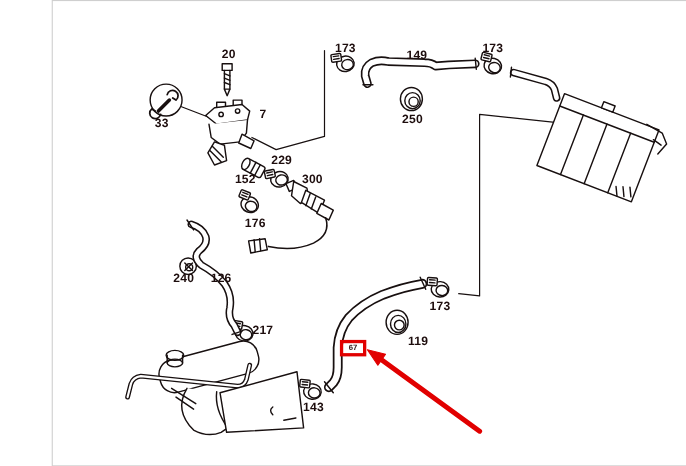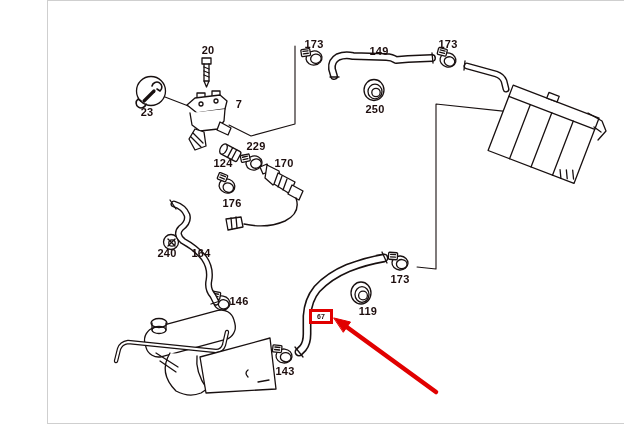--- a/index.html
+++ b/index.html
@@ -200,34 +200,34 @@
       <circle cx="315" cy="294.5" r="4.4" fill="#fff"></circle>
     </g>
 
     <g stroke="#e10000" fill="#e10000">
       <line x1="388" y1="391" x2="296" y2="324" stroke-width="4.6"></line>
       <polygon points="286,317 302.5,321 295.5,331" stroke-width="1"></polygon>
     </g>
   </svg>
 
   <div class="callout" style="left:160px;top:49px">20</div>
-  <div class="callout" style="left:99px;top:111px">23</div>
+  <div class="callout" style="left:99px;top:111px">33</div>
   <div class="callout" style="left:191px;top:103px">7</div>
   <div class="callout" style="left:266px;top:43px">173</div>
   <div class="callout" style="left:331px;top:50px">149</div>
   <div class="callout" style="left:400px;top:43px">173</div>
   <div class="callout" style="left:327px;top:108px">250</div>
-  <div class="callout" style="left:175px;top:162px">124</div>
+  <div class="callout" style="left:175px;top:162px">152</div>
   <div class="callout" style="left:208px;top:145px">229</div>
-  <div class="callout" style="left:236px;top:162px">170</div>
+  <div class="callout" style="left:236px;top:162px">300</div>
   <div class="callout" style="left:184px;top:202px">176</div>
   <div class="callout" style="left:119px;top:252px">240</div>
-  <div class="callout" style="left:153px;top:252px">164</div>
-  <div class="callout" style="left:191px;top:300px">146</div>
+  <div class="callout" style="left:153px;top:252px">126</div>
+  <div class="callout" style="left:191px;top:300px">217</div>
   <div class="callout" style="left:352px;top:278px">173</div>
-  <div class="callout" style="left:320px;top:310px">119</div>
+  <div class="callout" style="left:332px;top:310px">119</div>
   <div class="callout" style="left:237px;top:370px">143</div>
 
   <div id="highlight-box">
     <span>67</span>
   </div>
 
 </div>
 
 </body></html>

